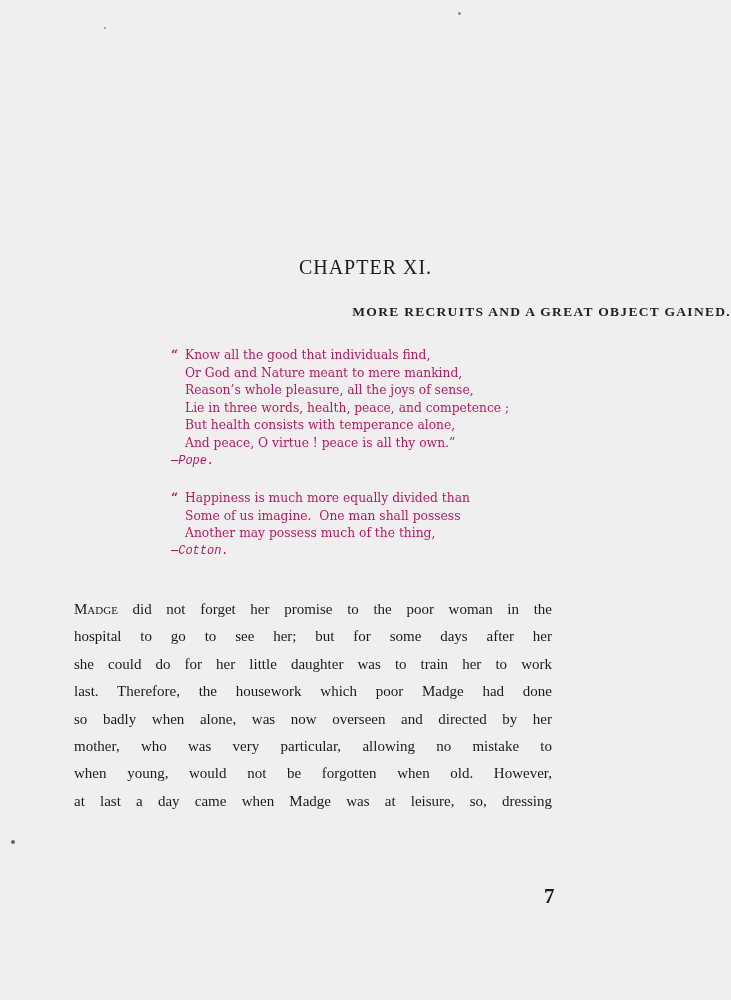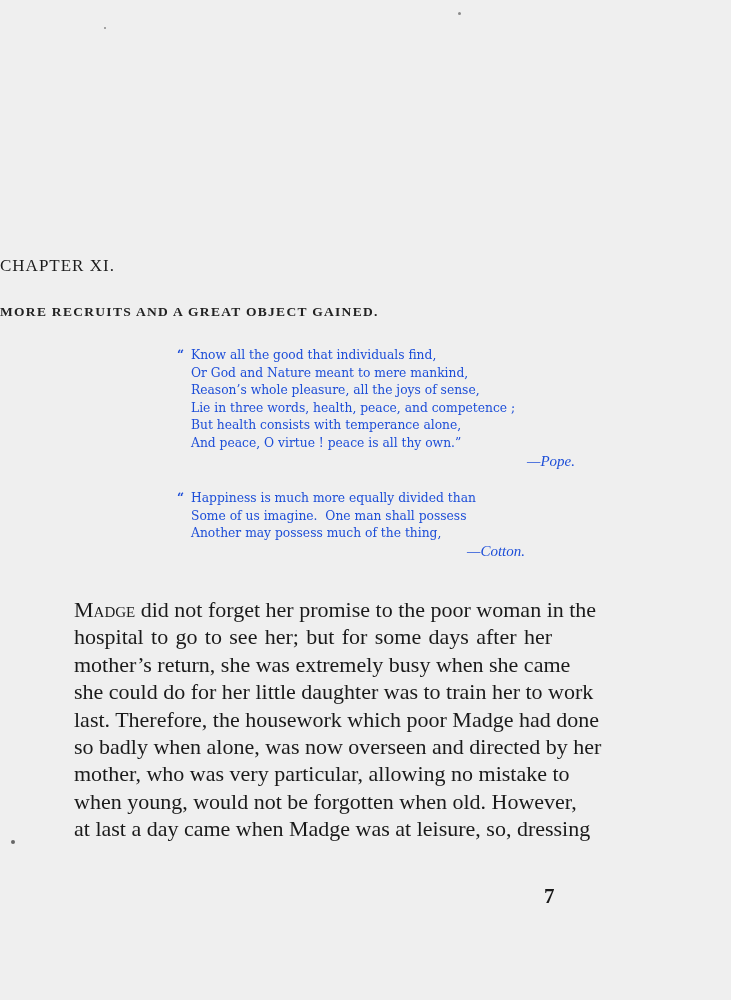--- a/index.html
+++ b/index.html
@@ -7,41 +7,41 @@
     width: 731px; height: 1000px;
     background: #efefef;
     position: relative;
     overflow: hidden;
     font-family: "DejaVu Serif", "Liberation Serif", serif;
     color: #1a1a1a;
   }
   .speck { position: absolute; background: #8a8a8a; border-radius: 50%; }
   .chapter-title {
     position: absolute; left: 0; width: 731px; top: 256px;
-    font-family: "Liberation Serif", serif;
-    font-size: 17px; letter-spacing: 1px; color: #1c1c1c;
+    text-align: center; font-family: "Liberation Serif", serif;
+    font-size: 20px; letter-spacing: 1px; color: #1c1c1c;
   }
   .chapter-subtitle {
     position: absolute; left: 0; width: 731px; top: 304px;
-    text-align: left; font-family: "Liberation Serif", serif;
+    text-align: right; font-family: "Liberation Serif", serif;
     font-size: 13.5px; font-weight: bold; letter-spacing: 1.3px; color: #222;
   }
   .epigraph {
-    position: absolute; left: 177px; width: 400px;
-    font-family: "DejaVu Serif", serif; font-size: 12.3px; line-height: 17.6px; color: #1d4ed8;
+    position: absolute; left: 171px; width: 400px;
+    font-family: "DejaVu Serif", serif; font-size: 12.3px; line-height: 17.6px; color: #be185d;
   }
   .epigraph .line { white-space: nowrap; padding-left: 14px; }
   .epigraph .line.first { padding-left: 0; }
   .epigraph .line.first .q { display: inline-block; width: 14px; font-weight: bold; }
-  .attribution { text-align: right; font-style: italic; font-family: Liberation Serif, serif; font-size: 15px; }
+  .attribution { font-style: italic; font-family: Liberation Mono, monospace; font-size: 12px; }
   #ep1 { top: 346px; width: 398px; }
   #ep2 { top: 478px; width: 348px; margin-top: 11px; }
   .body-text {
     position: absolute; left: 74px; width: 478px; top: 596px;
-    font-family: "Liberation Serif", serif; font-size: 22px; line-height: 27.4px;
+    font-family: "Liberation Serif", serif; font-size: 15px; line-height: 27.4px;
     text-align: justify; color: #1a1a1a;
   }
   .body-text .bline { display: block; text-align: justify; text-align-last: justify; white-space: nowrap; }
   .sc { font-variant: small-caps; }
   .page-number {
     position: absolute; left: 544px; top: 884px;
     font-family: "Liberation Serif", serif; font-weight: bold; font-size: 21px; color: #1a1a1a;
   }
 </style>
 </head>
@@ -67,21 +67,20 @@
 <div class="epigraph" id="ep2">
   <div class="line first"><span class="q">“</span><span>Happiness is much more equally divided than</span></div>
   <div class="line" style="white-space:pre;">Some of us imagine.  One man shall possess</div>
   <div class="line">Another may possess much of the thing,</div>
   <div class="attribution">—Cotton.</div>
 </div>
 
 <div class="body-text">
   <span class="bline"><span class="sc">Madge</span><span> did not forget her promise to the poor woman in the</span></span>
   <span class="bline">hospital to go to see her; but for some days after her</span>
-  <span class="bline">mother’s return, she was extremely busy when she came</span>
   <span class="bline">she could do for her little daughter was to train her to work</span>
   <span class="bline">last.  Therefore, the housework which poor Madge had done</span>
   <span class="bline">so badly when alone, was now overseen and directed by her</span>
   <span class="bline">mother, who was very particular, allowing no mistake to</span>
   <span class="bline">when young, would not be forgotten when old.  However,</span>
   <span class="bline">at last a day came when Madge was at leisure, so, dressing</span>
 </div>
 
 <div class="page-number">7</div>
 

